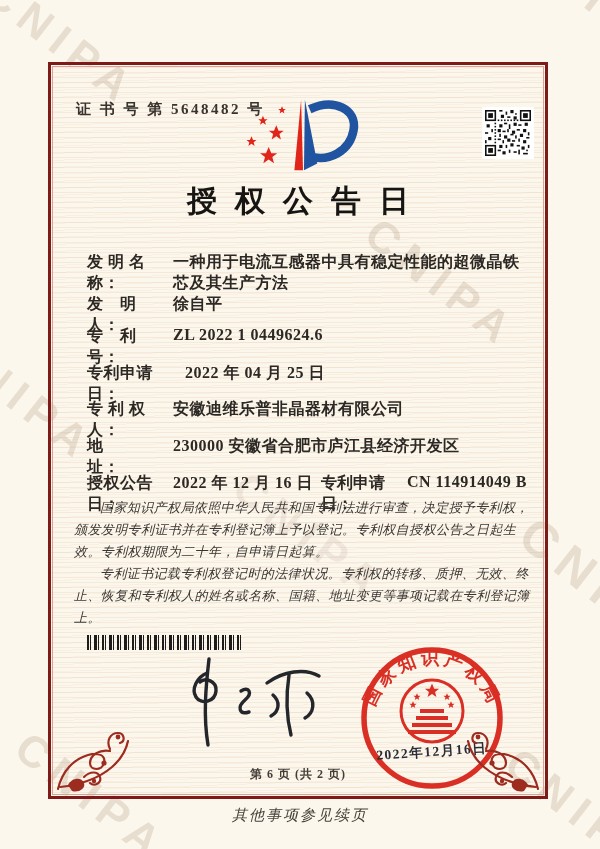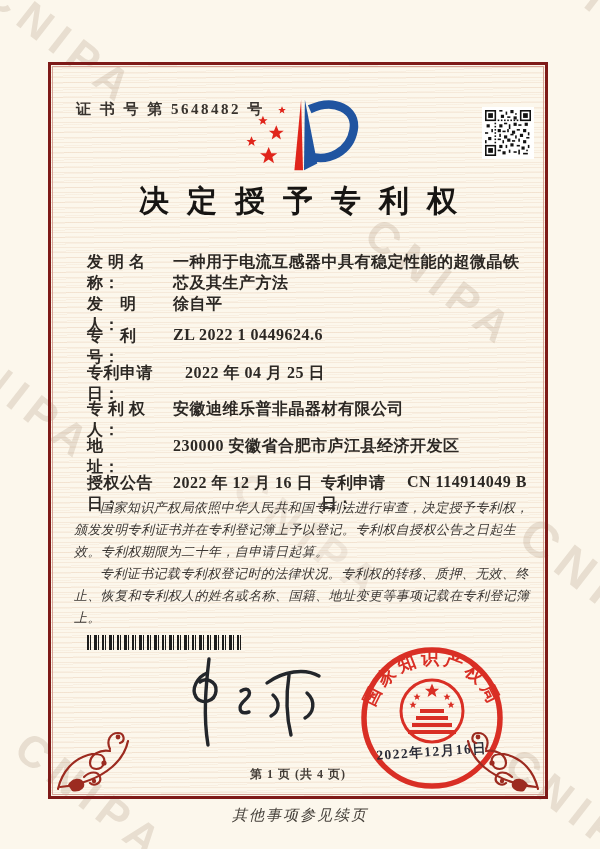--- a/index.html
+++ b/index.html
@@ -205,21 +205,21 @@
         <rect x="8" y="25" width="2" height="1"></rect>
           <rect x="11" y="26" width="2" height="2"></rect>
           <rect x="15" y="25" width="1" height="2"></rect>
           <rect x="18" y="26" width="2" height="1"></rect>
           <rect x="21" y="25" width="1" height="3"></rect>
           <rect x="24" y="27" width="3" height="1"></rect>
           <rect x="26" y="25" width="1" height="1"></rect>
       </g>
     </svg>
 
-    <div class="title">决定授予专利权</div>
+    <div class="title">授权公告日</div>
 
     <div class="fields">
       <div class="field-row fr0">
         <span class="f-label">发 明 名 称：</span>
         <span class="f-value">一种用于电流互感器中具有稳定性能的超微晶铁芯及其生产方法</span>
       </div>
       <div class="field-row fr1">
         <span class="f-label">发　明　人：</span>
         <span class="f-value">徐自平</span>
       </div>
@@ -284,21 +284,21 @@
         <use href="#sstar" transform="translate(56,62) scale(0.38)"></use>
         <use href="#sstar" transform="translate(94,62) scale(0.38)"></use>
         <rect x="63" y="66" width="24" height="4"></rect>
         <rect x="59" y="73" width="32" height="4"></rect>
         <rect x="55" y="80" width="40" height="4"></rect>
         <rect x="51" y="87" width="48" height="4"></rect>
       </g>
       <text x="75" y="113" text-anchor="middle" font-size="13.5" font-weight="bold" fill="#20222e" letter-spacing="1.5" transform="rotate(-4 75 113)">2022年12月16日</text>
     </svg>
 
-    <div class="page-indicator">第 1 页 (共 4 页)</div>
+    <div class="page-indicator">第 6 页 (共 2 页)</div>
 
     <svg class="flourish left" width="78" height="78" viewBox="0 0 78 78">
       <g stroke="#9c2b20" fill="none" stroke-width="2.2" stroke-linecap="round">
         <path d="M4,74 C8,56 20,44 34,40 C44,37 52,40 50,48 C48,56 36,56 36,48 C36,40 46,34 56,36"></path>
         <path d="M6,72 C24,70 44,64 58,52 C66,45 72,36 74,26"></path>
         <path d="M30,62 C36,56 44,56 46,62 C48,68 40,72 36,68"></path>
         <path d="M56,34 C52,26 56,18 64,18 C70,18 72,26 66,28"></path>
       </g>
       <g fill="#9c2b20">
         <circle cx="50" cy="48" r="2.6"></circle>

